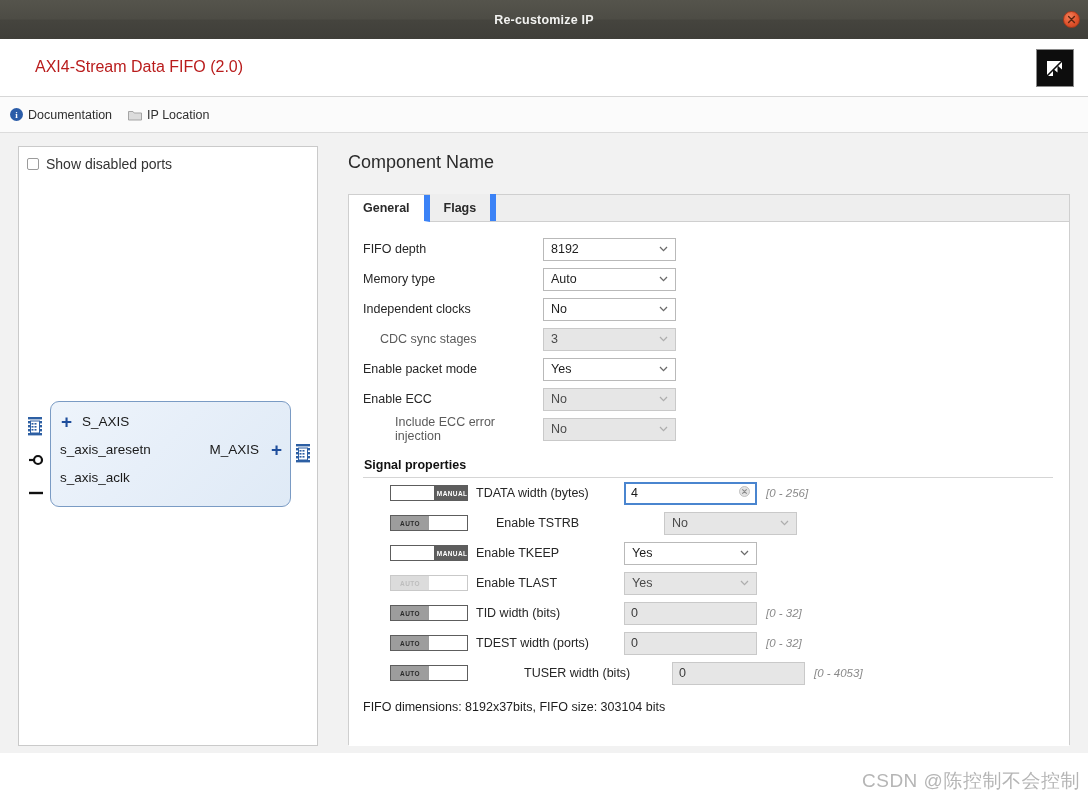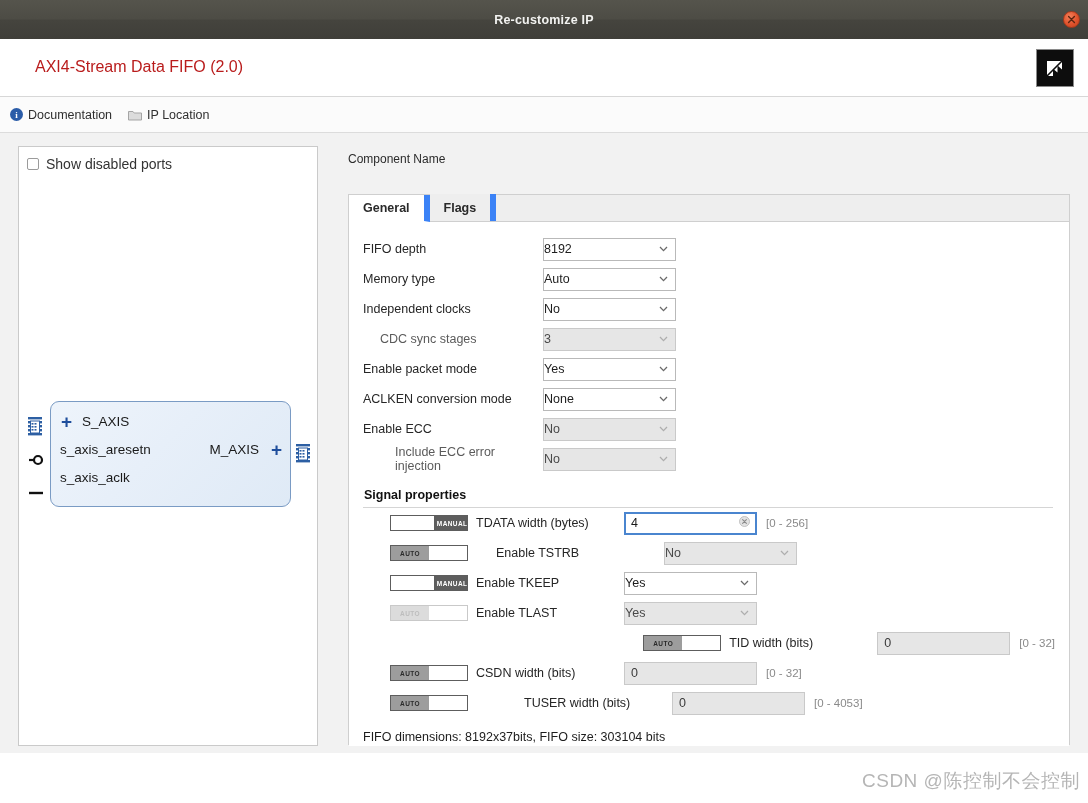--- a/index.html
+++ b/index.html
@@ -138,21 +138,21 @@
 
   
   .settings-panel {
     position: absolute; left: 330px; top: 0;
     width: 740px; height: 615px;
   }
   .comp-row {
     position: absolute; left: 18px; top: 19px;
     display: flex; align-items: center;
   }
-  .comp-label { font-size: 12px; color: #2b2b2b; margin-right: 9px; }
+  .comp-label { font-size: 18px; color: #2b2b2b; margin-right: 9px; }
   .comp-input {
     width: 622px; height: 22px;
     background: #eeeeee;
     border: 1px solid #c4c4c4;
     font-size: 12px; color: #1a1a1a;
     padding: 0 6px;
     font-family: "Liberation Sans", sans-serif;
   }
 
   .tabs-box {
@@ -204,20 +204,21 @@
   .frow .flabel.indent { padding-left: 17px; }
   .frow .flabel.indent2 { padding-left: 32px; }
   .frow .flabel.dim { color: #5b5b5b; }
 
   .sel {
     position: relative;
     width: 133px; height: 23px;
     border: 1px solid #b9b9b9;
     background: #ffffff;
     display: flex; align-items: center;
+    padding-left: 7px;
     font-size: 12.5px; color: #1d1d1d;
     cursor: pointer;
   }
   .sel.disabled {
     background: #e6e6e6;
     border-color: #c9c9c9;
     color: #4a4a4a;
   }
   .sel .caret {
     position: absolute; right: 7px; top: 50%;
@@ -289,20 +290,21 @@
   .clear-ico {
     position: absolute; right: 5px; top: 50%;
     transform: translateY(-50%);
     cursor: pointer;
   }
   .range-hint {
     margin-left: 9px;
     font-size: 11.5px;
     color: #8a8a8a;
     white-space: nowrap;
+    font-style: italic;
   }
   .fifo-dims {
     margin-top: 12px;
     font-size: 12.5px;
     color: #1d1d1d;
   }
 
   
   .footer {
     position: absolute; left: 0; top: 753px;
@@ -504,29 +506,20 @@
           <div class="frow">
             <span class="flabel">Enable packet mode</span>
             <div class="sel">
               <span>Yes</span>
               <svg class="caret" width="9" height="6" viewBox="0 0 9 6">
                   <path d="M1 1 L4.5 4.6 L8 1" stroke="#6a6a6a" stroke-width="1.3" fill="none"></path>
                 </svg>
             </div>
           </div>
 
-          <div class="frow">
-            <span class="flabel">ACLKEN conversion mode</span>
-            <div class="sel">
-              <span>None</span>
-              <svg class="caret" width="9" height="6" viewBox="0 0 9 6">
-                  <path d="M1 1 L4.5 4.6 L8 1" stroke="#6a6a6a" stroke-width="1.3" fill="none"></path>
-                </svg>
-            </div>
-          </div>
 
           <div class="frow">
             <span class="flabel">Enable ECC</span>
             <div class="sel disabled">
               <span>No</span>
               <svg class="caret" width="9" height="6" viewBox="0 0 9 6">
                   <path d="M1 1 L4.5 4.6 L8 1" stroke="#aeaeae" stroke-width="1.3" fill="none"></path>
                 </svg>
             </div>
           </div>
@@ -597,49 +590,49 @@
             </div>
             <span class="siglabel" style="width:148px;">Enable TLAST</span>
             <div class="sel disabled">
               <span>Yes</span>
               <svg class="caret" width="9" height="6" viewBox="0 0 9 6">
                   <path d="M1 1 L4.5 4.6 L8 1" stroke="#aeaeae" stroke-width="1.3" fill="none"></path>
                 </svg>
             </div>
           </div>
 
-          <div class="sigrow" style="padding-left:27px;justify-content:flex-end;">
-            <div class="toggle auto">
-              <span class="seg seg-on">AUTO</span>
-              <span class="seg seg-blank"></span>
-            </div>
-            <span class="siglabel" style="width:148px;">TID width (bits)</span>
-            <div class="txtin disabled">
-              <span>0</span>
-            </div>
-            <span class="range-hint">[0 - 32]</span>
-          </div>
-
           <div class="sigrow" style="padding-left:27px;">
             <div class="toggle auto">
               <span class="seg seg-on">AUTO</span>
               <span class="seg seg-blank"></span>
             </div>
-            <span class="siglabel" style="width:148px;">CSDN width (bits)</span>
+            <span class="siglabel" style="width:148px;">TID width (bits)</span>
             <div class="txtin disabled">
               <span>0</span>
             </div>
             <span class="range-hint">[0 - 32]</span>
           </div>
 
           <div class="sigrow" style="padding-left:27px;">
             <div class="toggle auto">
               <span class="seg seg-on">AUTO</span>
               <span class="seg seg-blank"></span>
             </div>
+            <span class="siglabel" style="width:148px;">TDEST width (ports)</span>
+            <div class="txtin disabled">
+              <span>0</span>
+            </div>
+            <span class="range-hint">[0 - 32]</span>
+          </div>
+
+          <div class="sigrow" style="padding-left:27px;">
+            <div class="toggle auto">
+              <span class="seg seg-on">AUTO</span>
+              <span class="seg seg-blank"></span>
+            </div>
             <span class="siglabel" style="width:148px;margin-left:48px;">TUSER width (bits)</span>
             <div class="txtin disabled">
               <span>0</span>
             </div>
             <span class="range-hint">[0 - 4053]</span>
           </div>
 
           <div class="fifo-dims">FIFO dimensions: 8192x37bits, FIFO size: 303104 bits</div>
 
         </div>

